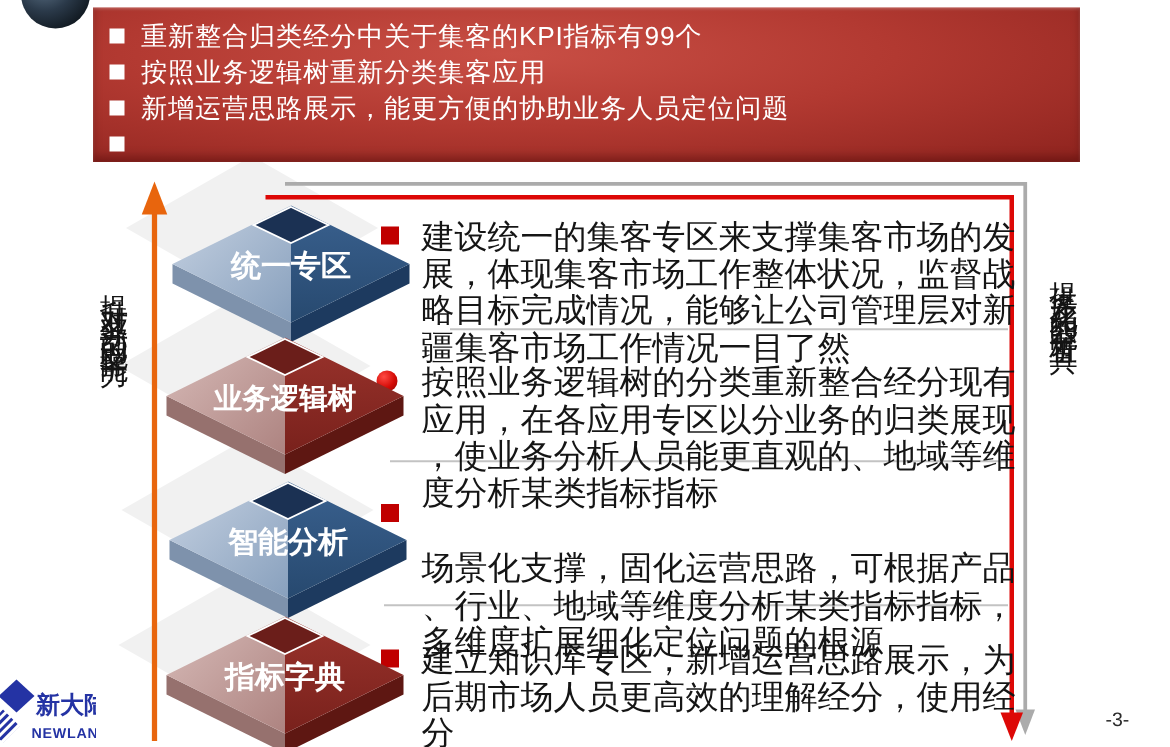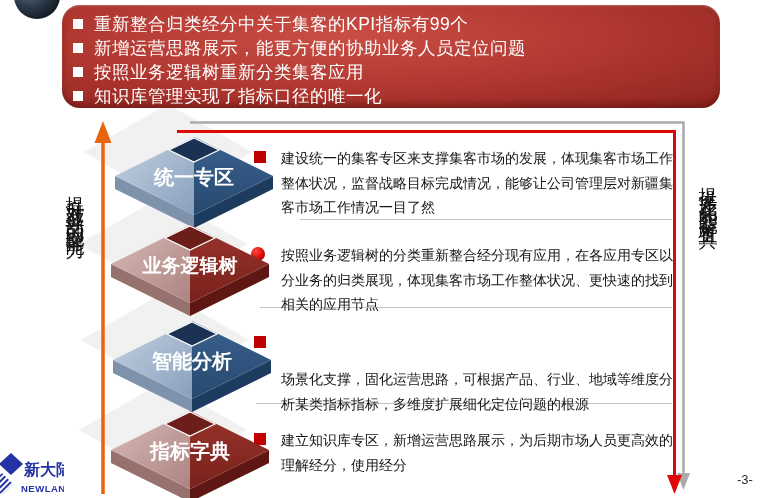--- a/index.html
+++ b/index.html
@@ -11,40 +11,40 @@
   .sphere{
     position:absolute;left:14px;top:-27px;width:46px;height:46px;border-radius:50%;
     background:radial-gradient(circle at 34% 32%, #63798e 0%, #2b3a4a 45%, #0c1319 85%);
     z-index:6;
   }
   
   .banner{
     position:absolute;left:62px;top:5px;width:658px;height:103px;z-index:5;
     background:radial-gradient(ellipse at 42% 30%, #c94f45 0%, #b23931 48%, #8e231e 100%);
     box-shadow:inset 0 -4px 6px rgba(60,0,0,.35), inset 0 1px 2px rgba(255,255,255,.25);
-    padding-top:7px;box-sizing:border-box;border-radius:18px;
+    padding-top:7px;box-sizing:border-box;
   }
   .banner-item{display:flex;align-items:center;height:24px;padding-left:11px;}
   .banner-bullet{width:10px;height:10px;background:#ffffff;margin-right:11px;flex:none;}
   .banner-text{color:#ffffff;font-size:17.5px;white-space:nowrap;letter-spacing:.5px;}
   
   .overlay{position:absolute;left:0;top:0;z-index:1;pointer-events:none;}
   
   .v-label{
     position:absolute;writing-mode:vertical-rl;text-orientation:upright;
     font-size:19px;letter-spacing:4px;color:#141414;z-index:2;
   }
   .v-label.left{left:62px;top:181px;}
   .v-label.right{left:695px;top:172px;}
   
   .tile{position:absolute;z-index:3;}
   .tile text{font-family:"Liberation Sans","DejaVu Sans",sans-serif;font-weight:bold;fill:#ffffff;}
   
   .row-text{
-    position:absolute;left:281px;width:399px;font-size:14px;line-height:24.5px;color:#151515;
+    position:absolute;left:281px;width:399px;font-size:22px;line-height:24.5px;color:#151515;
     z-index:2;line-break:anywhere;overflow-wrap:anywhere;text-align:left;
   }
   .bullet-sq{position:absolute;width:12px;height:12px;background:#c00000;z-index:2;}
   .bullet-dot{
     position:absolute;width:14px;height:14px;border-radius:50%;z-index:2;
     background:radial-gradient(circle at 35% 30%, #ff4a43 0%, #d40b06 55%, #8e0400 100%);
   }
   
   .page-num{position:absolute;left:737px;top:472px;font-size:13px;color:#2a2a2a;z-index:2;}
   .logo{position:absolute;left:0;top:452px;z-index:6;}
@@ -55,29 +55,28 @@
 
 <div class="sphere"></div>
 
 <div class="banner">
   <div class="banner-item">
     <span class="banner-bullet"></span>
     <span class="banner-text">重新整合归类经分中关于集客的KPI指标有99个</span>
   </div>
   <div class="banner-item">
     <span class="banner-bullet"></span>
+    <span class="banner-text">按照业务逻辑树重新分类集客应用</span>
+  </div>
+  <div class="banner-item">
+    <span class="banner-bullet"></span>
     <span class="banner-text">新增运营思路展示，能更方便的协助业务人员定位问题</span>
   </div>
   <div class="banner-item">
     <span class="banner-bullet"></span>
-    <span class="banner-text">按照业务逻辑树重新分类集客应用</span>
-  </div>
-  <div class="banner-item">
-    <span class="banner-bullet"></span>
-    <span class="banner-text">知识库管理实现了指标口径的唯一化</span>
   </div>
 </div>
 
 <svg class="overlay" width="780" height="498" viewBox="0 0 780 498">
 
   <g fill="#f1f1f1">
     <polygon points="168,104 252,152 168,200 84,152"></polygon>
     <polygon points="163,196 247,244 163,292 79,244"></polygon>
     <polygon points="165,292 249,340 165,388 81,340"></polygon>
     <polygon points="163,382 247,430 163,478 79,430"></polygon>
@@ -163,21 +162,21 @@
   <polygon points="84,4 109,16 84,28 59,16" fill="#6b1e1a" stroke="#ffffff" stroke-width="1.2"></polygon>
   <text x="84" y="50" font-size="20" text-anchor="middle">指标字典</text>
 </svg>
 
 <span class="bullet-sq" style="left:254px;top:151px;"></span>
 <span class="bullet-dot" style="left:251px;top:247px;"></span>
 <span class="bullet-sq" style="left:254px;top:336px;"></span>
 <span class="bullet-sq" style="left:254px;top:433px;"></span>
 
 <div class="row-text" style="top:146px;">建设统一的集客专区来支撑集客市场的发展，体现集客市场工作整体状况，监督战略目标完成情况，能够让公司管理层对新疆集客市场工作情况一目了然</div>
-<div class="row-text" style="top:243px;">按照业务逻辑树的分类重新整合经分现有应用，在各应用专区以分业务的归类展现，体现集客市场工作整体状况、更快速的找到相关的应用节点</div>
+<div class="row-text" style="top:243px;">按照业务逻辑树的分类重新整合经分现有应用，在各应用专区以分业务的归类展现，使业务分析人员能更直观的、地域等维度分析某类指标指标</div>
 <div class="row-text" style="top:331px;margin-top:36px;">场景化支撑，固化运营思路，可根据产品、行业、地域等维度分析某类指标指标，多维度扩展细化定位问题的根源</div>
 <div class="row-text" style="top:428px;">建立知识库专区，新增运营思路展示，为后期市场人员更高效的理解经分，使用经分</div>
 
 <svg class="logo" width="64" height="46" viewBox="0 0 64 46">
   <defs>
     <pattern id="lstripe" width="4" height="4" patternUnits="userSpaceOnUse" patternTransform="rotate(45)">
       <rect width="4" height="4" fill="#ffffff"></rect>
       <rect width="2" height="4" fill="#2433a4"></rect>
     </pattern>
   </defs>

